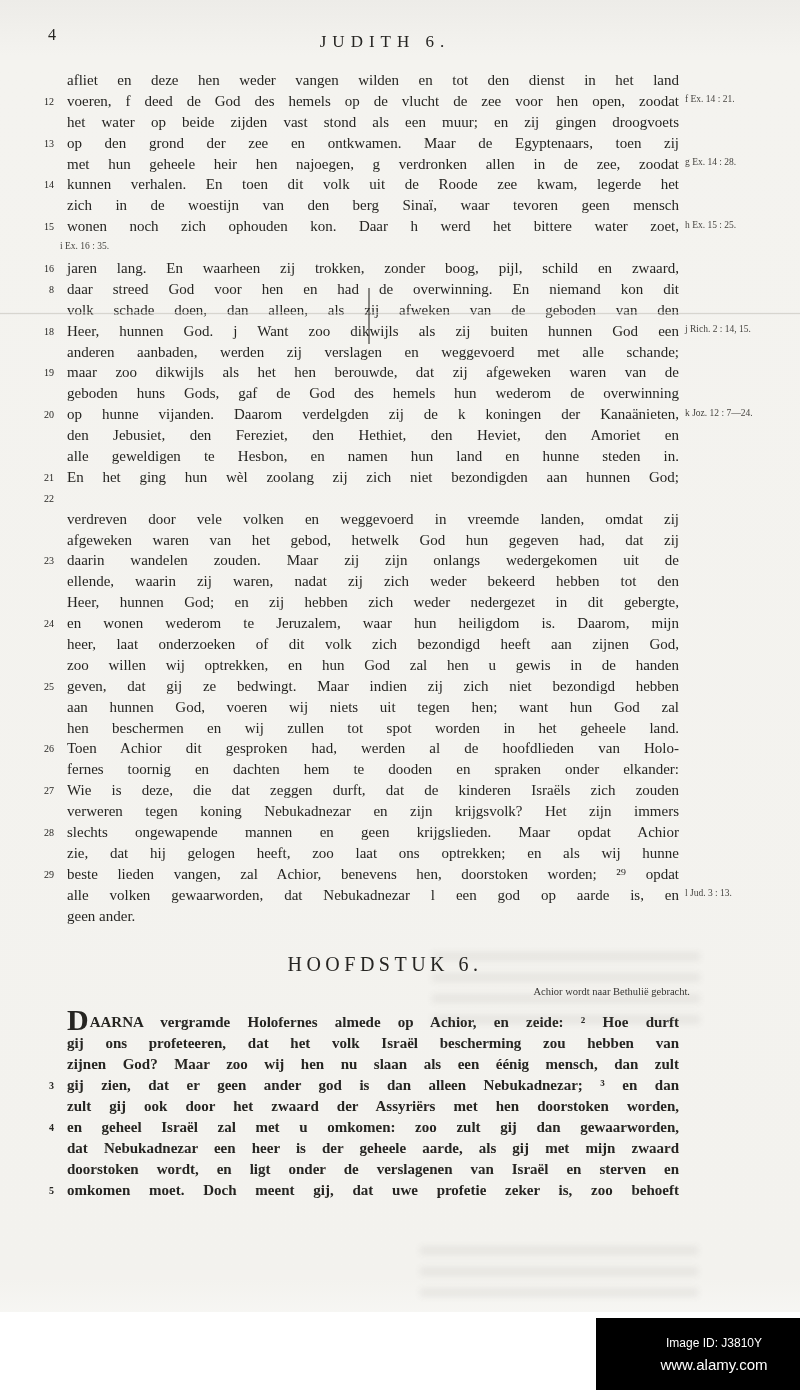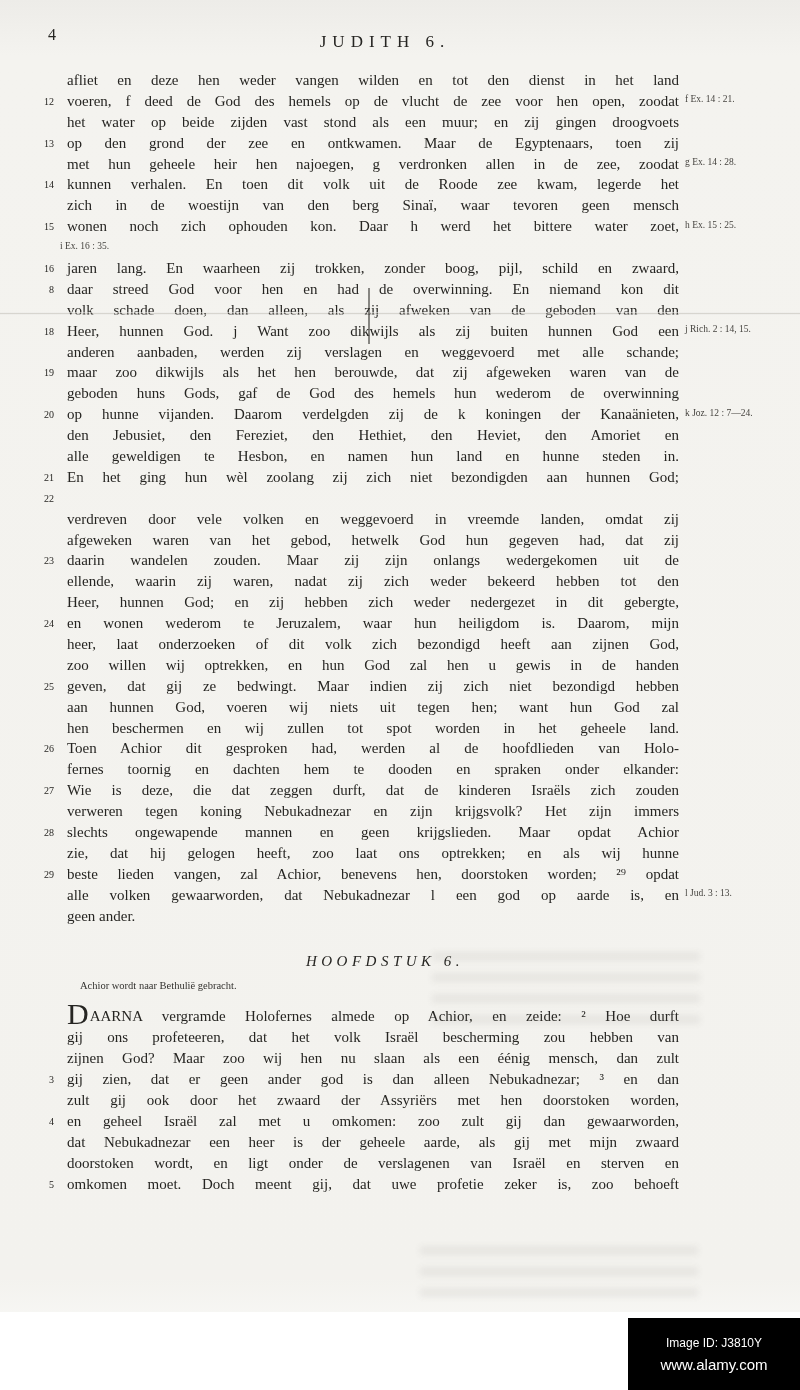--- a/index.html
+++ b/index.html
@@ -20,39 +20,39 @@
   }
   .line { display:flex; align-items:center; height:20.9px; padding-left:28px; }
   .vnum { flex:none; width:26px; text-align:right; font-size:10px; }
   .ltext {
     flex:none; width:612px; margin-left:13px; font-size:15px;
     text-align:justify; text-align-last:justify; white-space:nowrap; overflow:visible;
   }
   .ltext.nojust { text-align-last:left; }
   .mref { flex:none; margin-left:6px; font-size:9.5px; color:#45433f; white-space:nowrap; position:relative; top:-2px; }
   .dropcap { display:inline-block; font-size:30px; line-height:0; vertical-align:-3px; margin-right:1px; }
-  .chapter-heading { margin:26px 0 0 80px; width:610px; text-align:center; font-size:15px; letter-spacing:4.5px;font-style:italic; }
-  .chapter-subtitle { margin:10px 0 0 80px; width:610px; text-align:left; font-size:10.5px; color:#33322f; }
-  #section2 { margin-top:16px; }
+  .chapter-heading { margin:26px 0 0 80px; width:610px; text-align:center; font-size:20px; letter-spacing:4.5px; }
+  .chapter-subtitle { margin:10px 0 0 80px; width:610px; text-align:right; font-size:10.5px; color:#33322f; }
+  #section2 { margin-top:16px;font-weight:bold; }
   .crease {
     position:absolute; left:0; top:312px; width:100%; height:3px;
     background:linear-gradient(180deg, rgba(255,255,255,0.7), rgba(140,135,125,0.28), rgba(255,255,255,0.6));
   }
   .scratch { position:absolute; left:368px; top:288px; width:1.5px; height:56px; background:rgba(45,43,40,0.55); }
   .ghost {
     position:absolute; filter:blur(3px); opacity:0.4;
     background:repeating-linear-gradient(180deg, rgba(104,100,93,0.22) 0 9px, rgba(0,0,0,0) 9px 21px);
   }
   .ghost-1 { left:432px; top:952px; width:268px; height:84px; }
   .ghost-2 { left:420px; top:1246px; width:278px; height:56px; }
   .footer-strip { position:absolute; left:0; bottom:0; width:100%; height:78px; background:#ffffff; }
   .watermark-box {
     position:absolute; right:0; bottom:0; width:172px; height:72px; background:#000;
     color:#fff; display:flex; flex-direction:column; align-items:center; justify-content:center;
-    font-family:"Liberation Sans", sans-serif; gap:6px;
+    font-family:"Liberation Sans", sans-serif; gap:6px;padding-left:32px;
   }
   .wm-id { font-size:12px; }
   .wm-url { font-size:15px; font-weight:normal; }
 </style>
 </head>
 <body>
 
 <div class="page">
 
   <div class="page-header">

